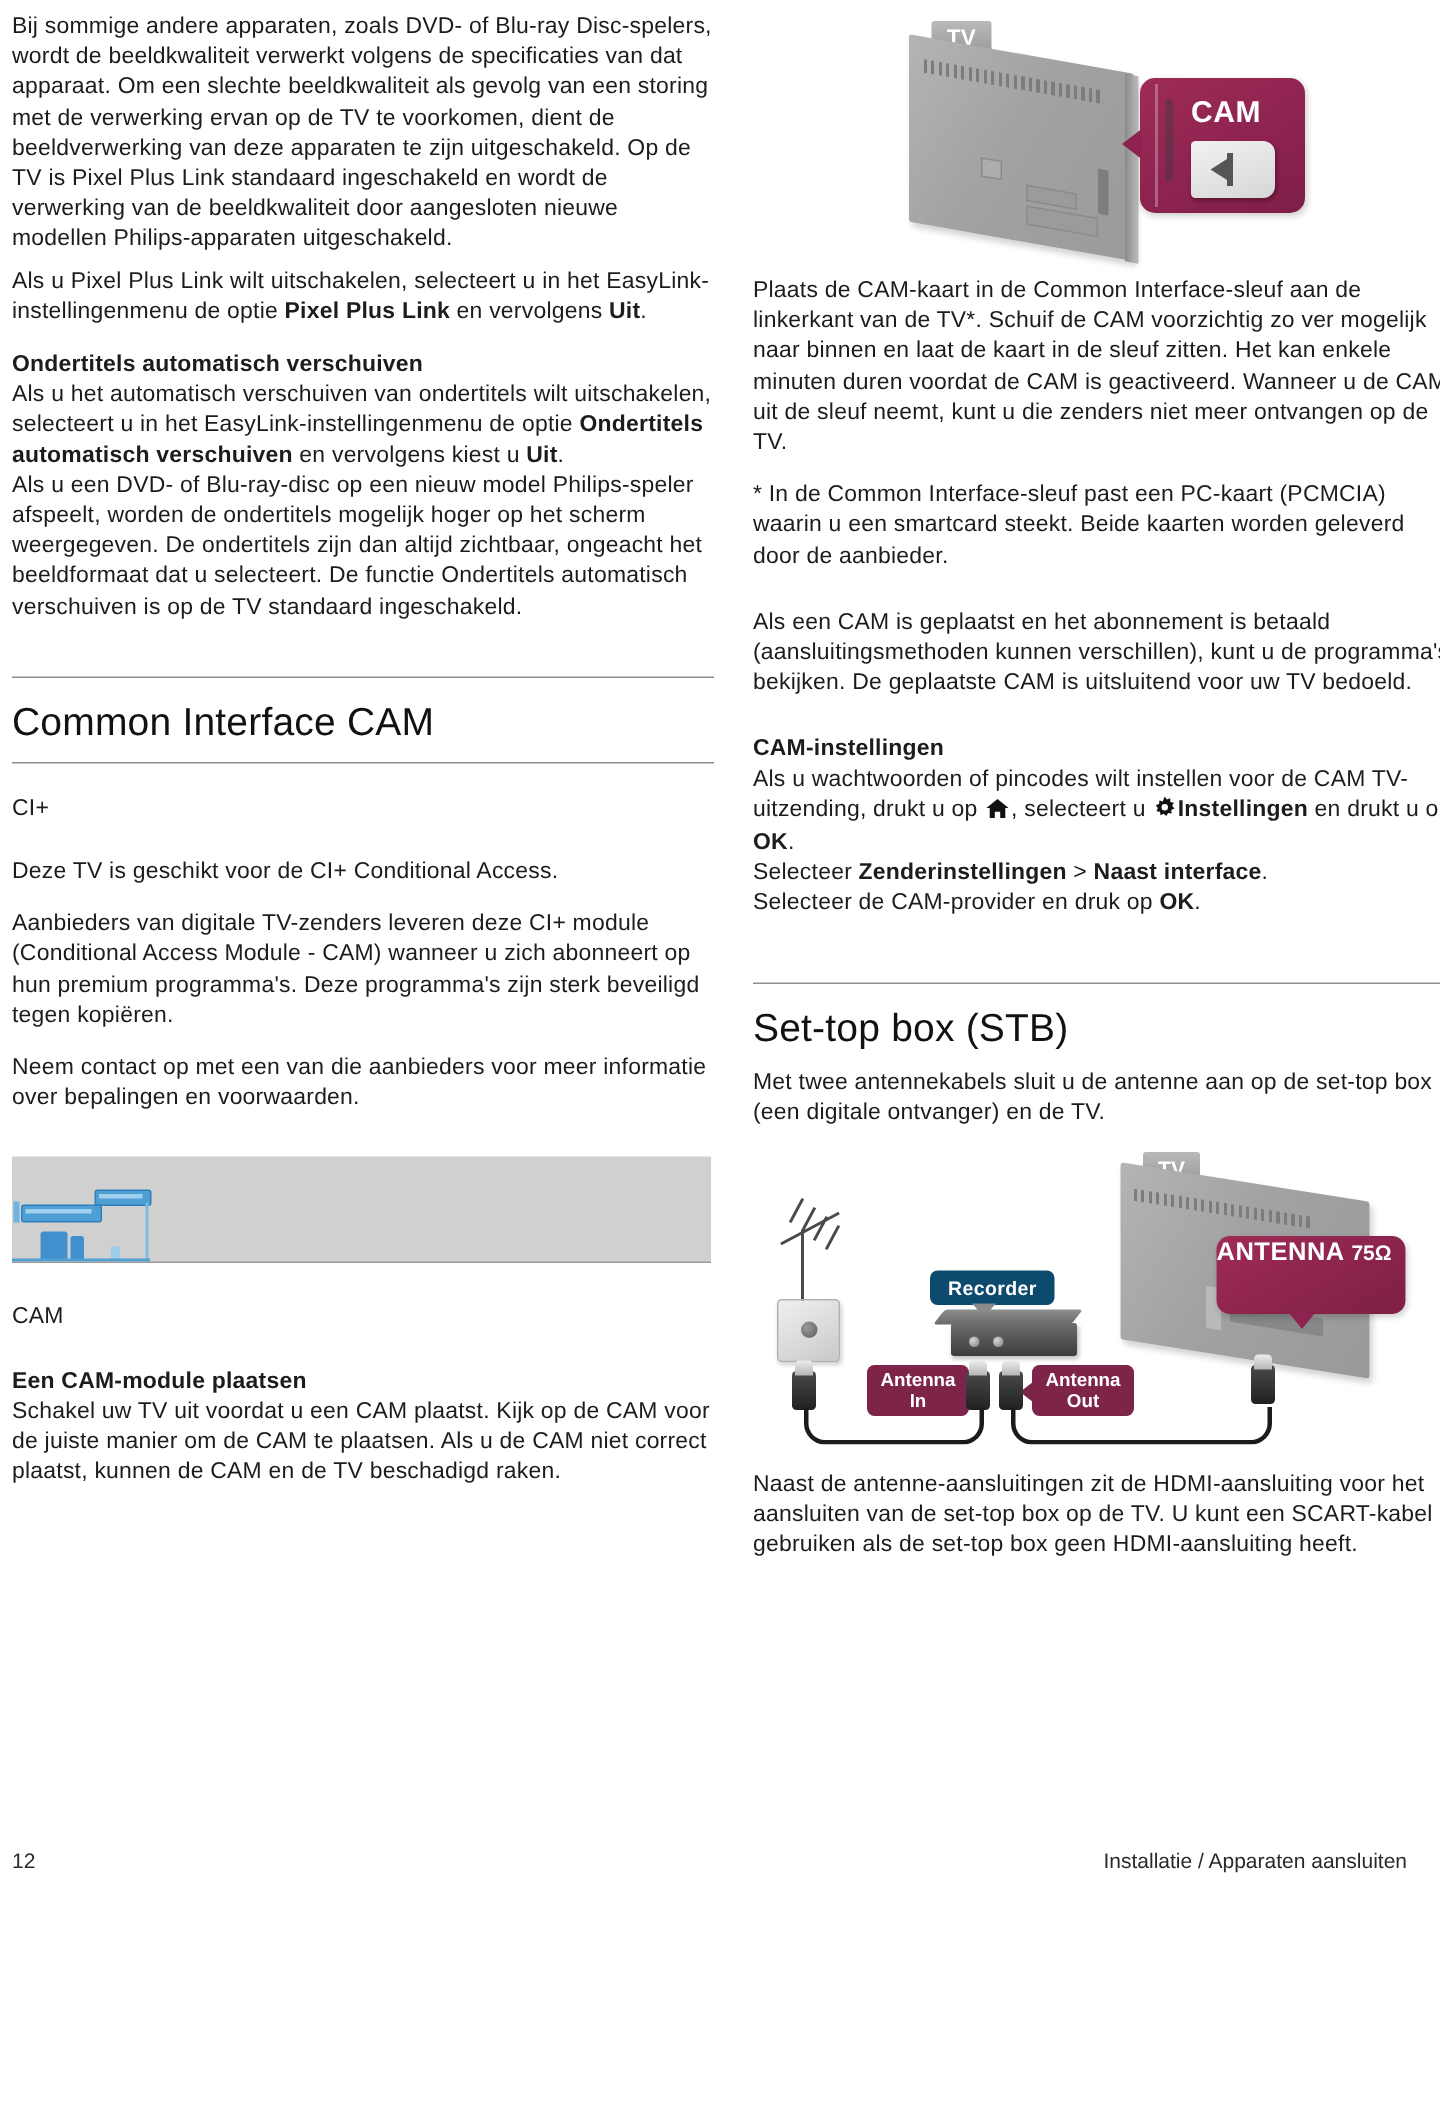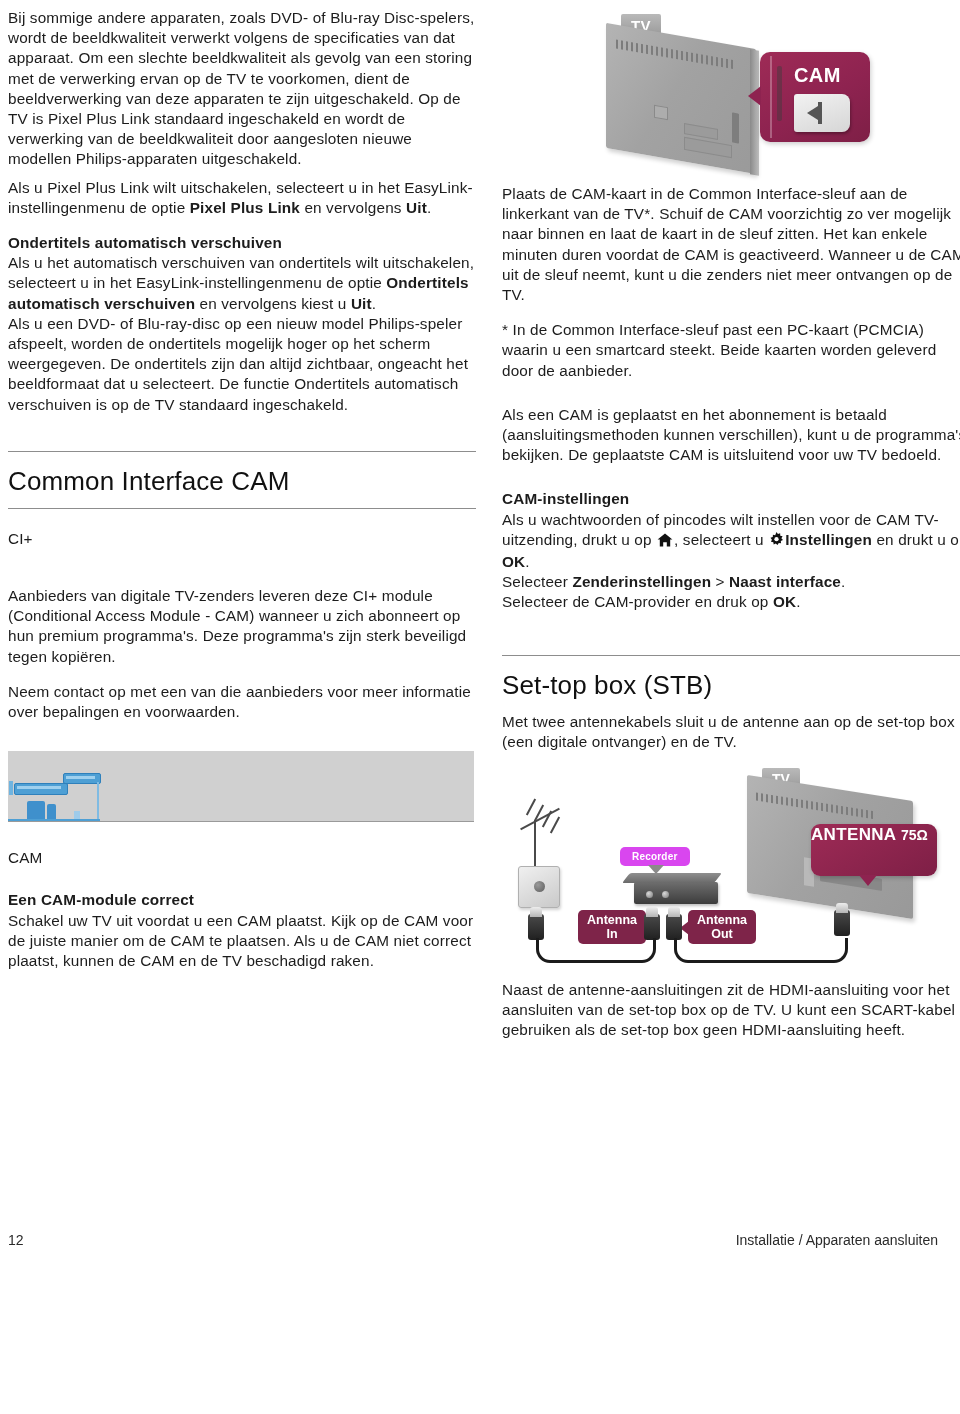--- a/index.html
+++ b/index.html
@@ -230,21 +230,21 @@
     background:linear-gradient(150deg,#f0f0f0,#c9c9c9);
     border:1px solid #b0b0b0;border-radius:3px;
     box-shadow:1px 2px 3px rgba(0,0,0,.18);
   }
   .wallplate .hole{
     position:absolute;left:15px;top:14px;width:11px;height:11px;border-radius:50%;
     background:radial-gradient(circle at 35% 35%,#9a9a9a,#5d5d5d);
   }
   .rec-label{
     position:absolute;left:118px;top:85px;
-    background:#d946ef;color:#fff;font-size:10px;font-weight:bold;
+    background:#0c4a6e;color:#fff;font-size:13px;font-weight:bold;
     padding:4px 12px;border-radius:5px;letter-spacing:.02em;
   }
   .rec-label .tip{
     position:absolute;left:28px;bottom:-8px;width:0;height:0;
     border-left:8px solid transparent;border-right:8px solid transparent;border-top:9px solid #8a8a8a;
   }
   .recorder{
     position:absolute;left:132px;top:120px;width:84px;height:22px;
     background:linear-gradient(180deg,#6e6e6e,#3c3c3c);border-radius:2px;
     box-shadow:1px 2px 3px rgba(0,0,0,.25);
@@ -369,20 +369,21 @@
 
       <div style="height:36px"></div>
       <div class="rule"></div>
       <h1 class="section">Common Interface CAM</h1>
       <div class="rule"></div>
 
       <div style="height:20px"></div>
       <p class="sub-label">CI+</p>
 
       <div style="height:22px"></div>
+      <p class="para">Deze TV is geschikt voor de CI+ Conditional Access.</p>
 
       <div class="gap"></div>
       <p class="para">Aanbieders van digitale TV-zenders leveren deze CI+ module (Conditional Access Module - CAM) wanneer u zich abonneert op hun premium programma's. Deze programma's zijn sterk beveiligd tegen kopiëren.</p>
 
       <div class="gap"></div>
       <p class="para">Neem contact op met een van die aanbieders voor meer informatie over bepalingen en voorwaarden.</p>
 
       <div class="gap"></div>
 
       <div style="height:14px"></div>
@@ -399,21 +400,21 @@
         <span class="cc-blk1"></span>
         <span class="cc-blk2"></span>
         <span class="cc-blk3"></span>
         <span class="cc-base"></span>
       </div>
 
       <div style="height:26px"></div>
       <p class="sub-label">CAM</p>
 
       <div style="height:22px"></div>
-      <p class="subhead">Een CAM-module correct</p>
+      <p class="subhead">Een CAM-module plaatsen</p>
       <p class="para">Schakel uw TV uit voordat u een CAM plaatst. Kijk op de CAM voor de juiste manier om de CAM te plaatsen. Als u de CAM niet correct plaatst, kunnen de CAM en de TV beschadigd raken.</p>
 
     </div>
 
     <div class="col">
 
       <div class="illus-tvcam">
         <div class="tv-label">TV</div>
         <div class="tv-body"></div>
         <div class="tv-edge"></div>

